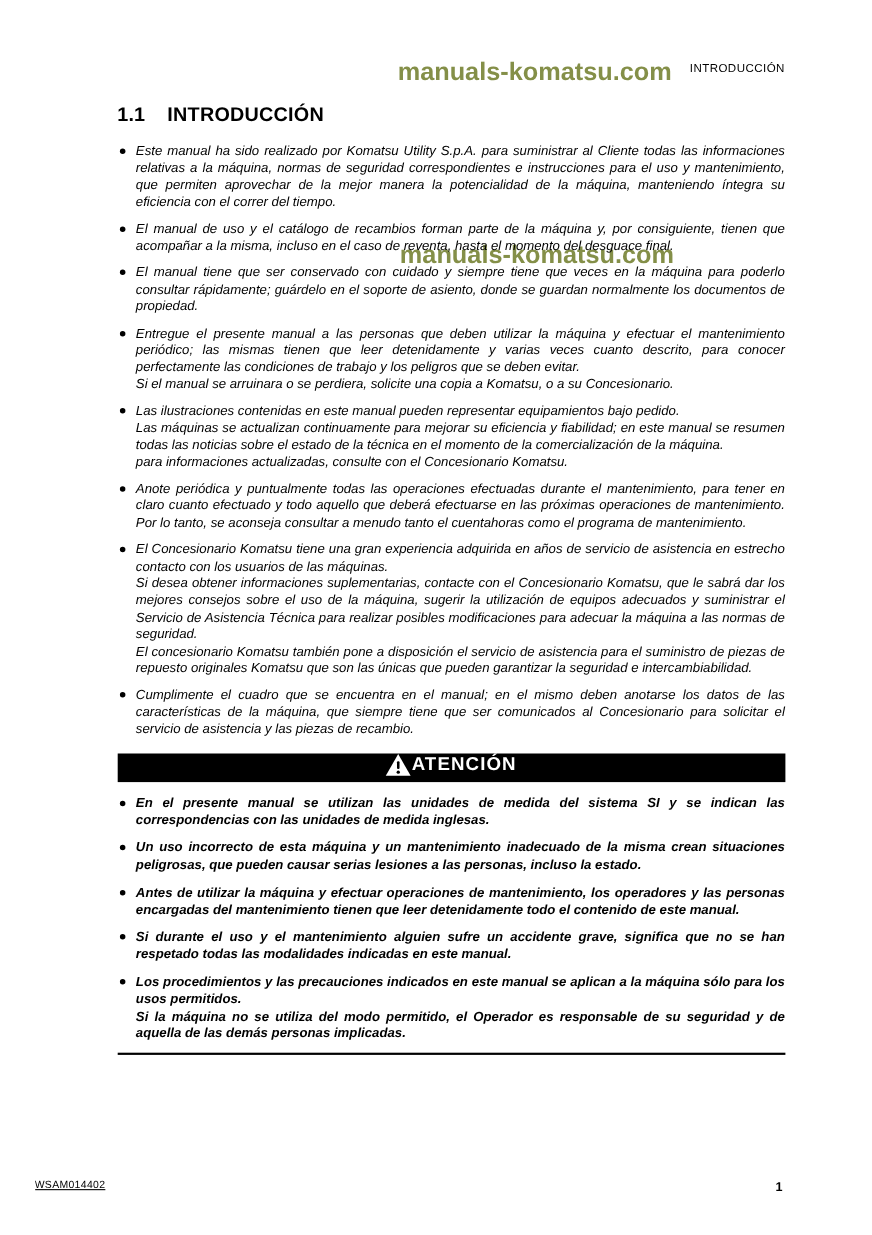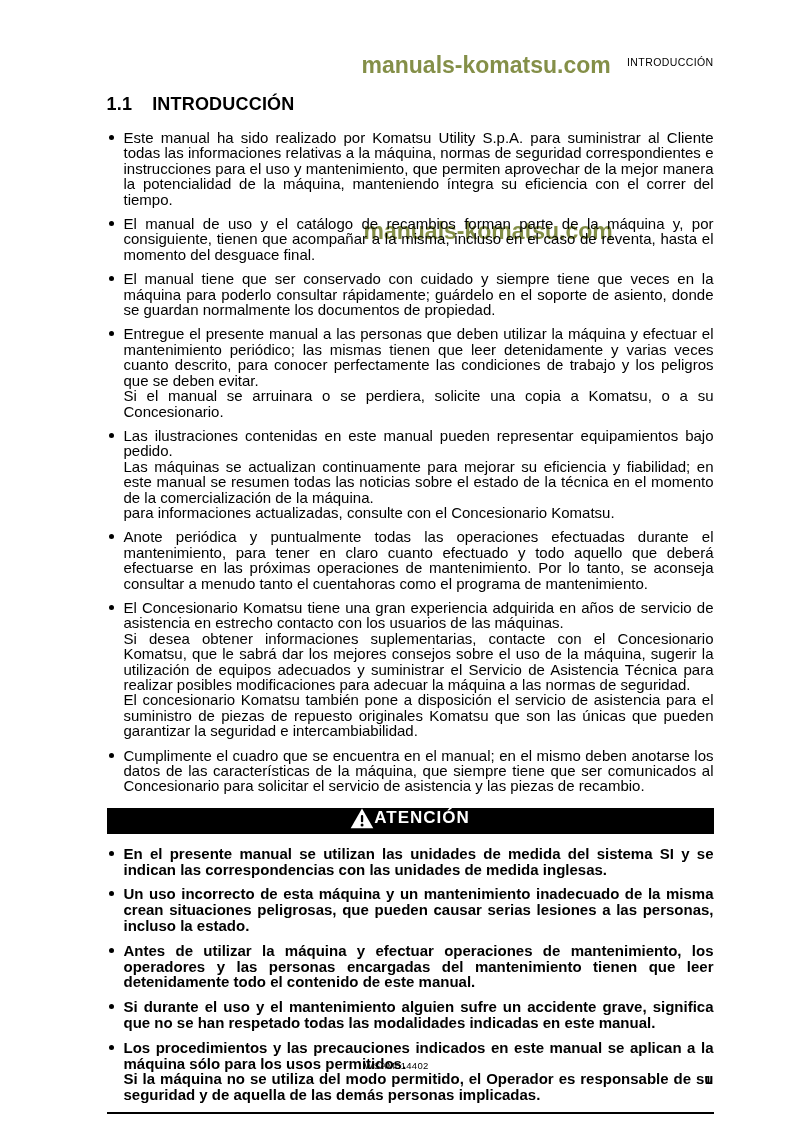--- a/index.html
+++ b/index.html
@@ -34,23 +34,24 @@
   }
   .doc-title .title-num { margin-right: 20px; }
   ul.bullets {
     list-style: none;
     margin-top: 15px;
   }
   ul.bullets li {
     position: relative;
     padding-left: 17px;
     margin-bottom: 9px;
-    font-size: 15px;
+    font-size: 12px;
     line-height: 15.4px;
     text-align: justify;
+    font-style: italic;
   }
   ul.bullets li .dot {
     position: absolute;
     left: 2px;
     top: 5px;
     width: 5px;
     height: 5px;
     background: #000;
     border-radius: 50%;
   }
@@ -87,26 +88,26 @@
     font-size: 23px;
     font-weight: bold;
     color: rgba(110, 123, 40, 0.85);
     white-space: nowrap;
     pointer-events: none;
   }
   .watermark.wm-top { left: 330px; top: 52px; }
   .watermark.wm-mid { left: 332px; top: 218px; }
   .footer-code {
     position: absolute;
-    bottom: 52px;
+    bottom: 40px;
     left: 0;
     width: 100%;
-    text-align: center;
     font-size: 9.5px;
     letter-spacing: 0.3px;
+    text-decoration: underline;
   }
   .page-num {
     position: absolute;
     bottom: 37px;
     right: 50px;
     font-size: 11.5px;
     font-weight: bold;
   }
 </style>
 </head>

